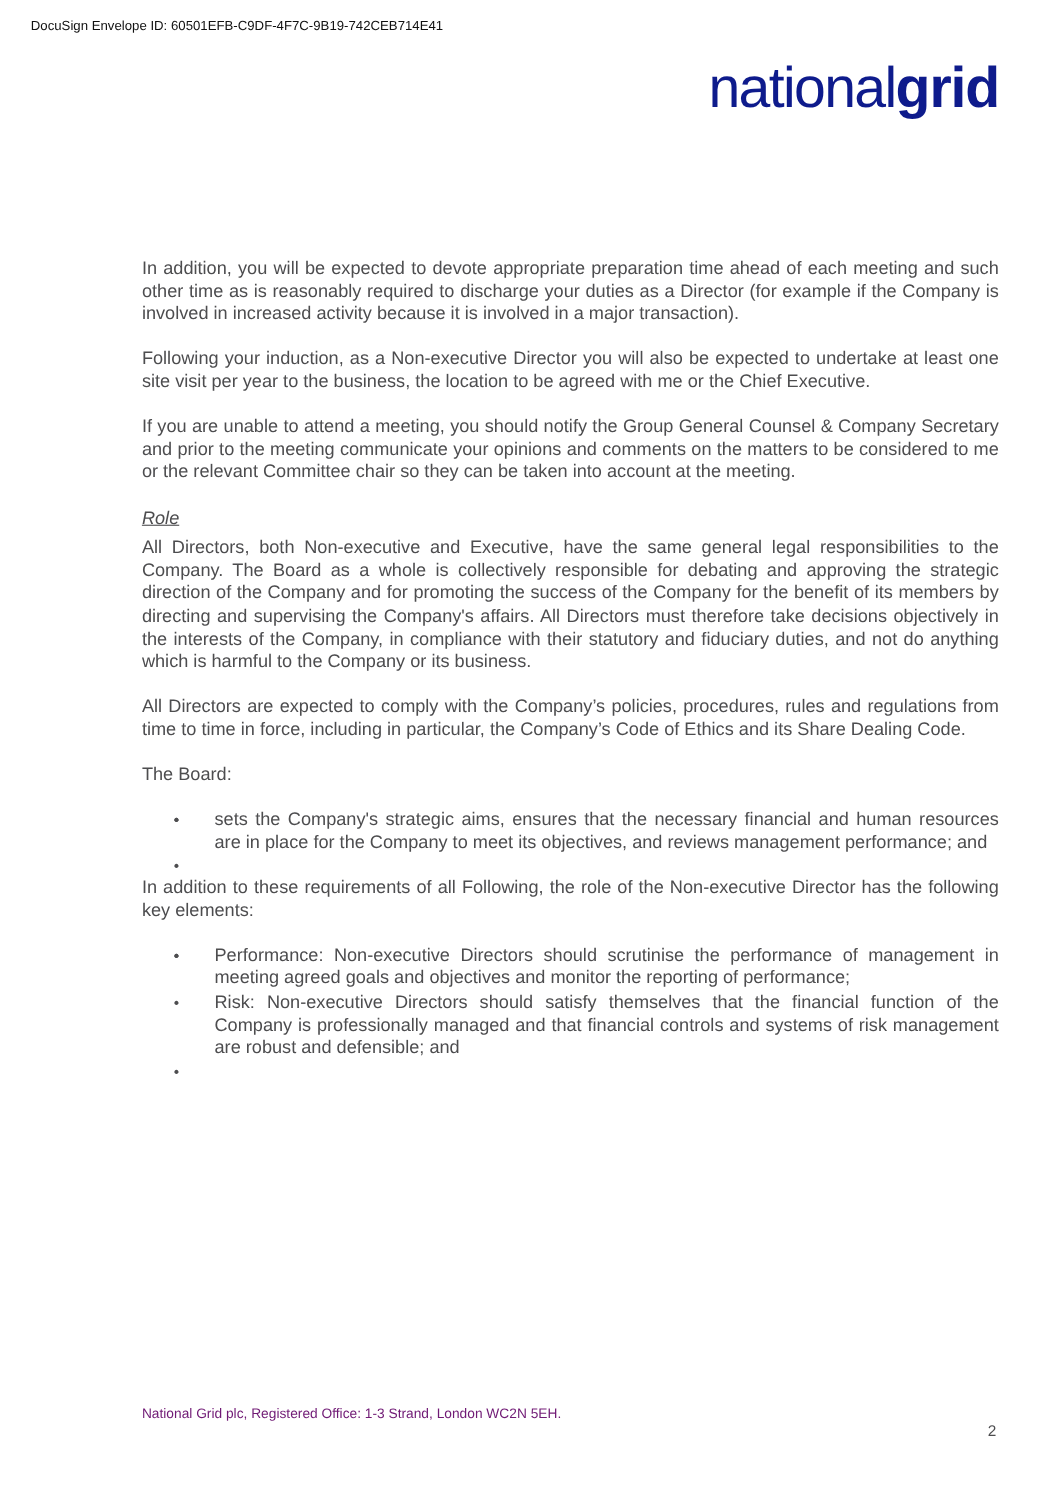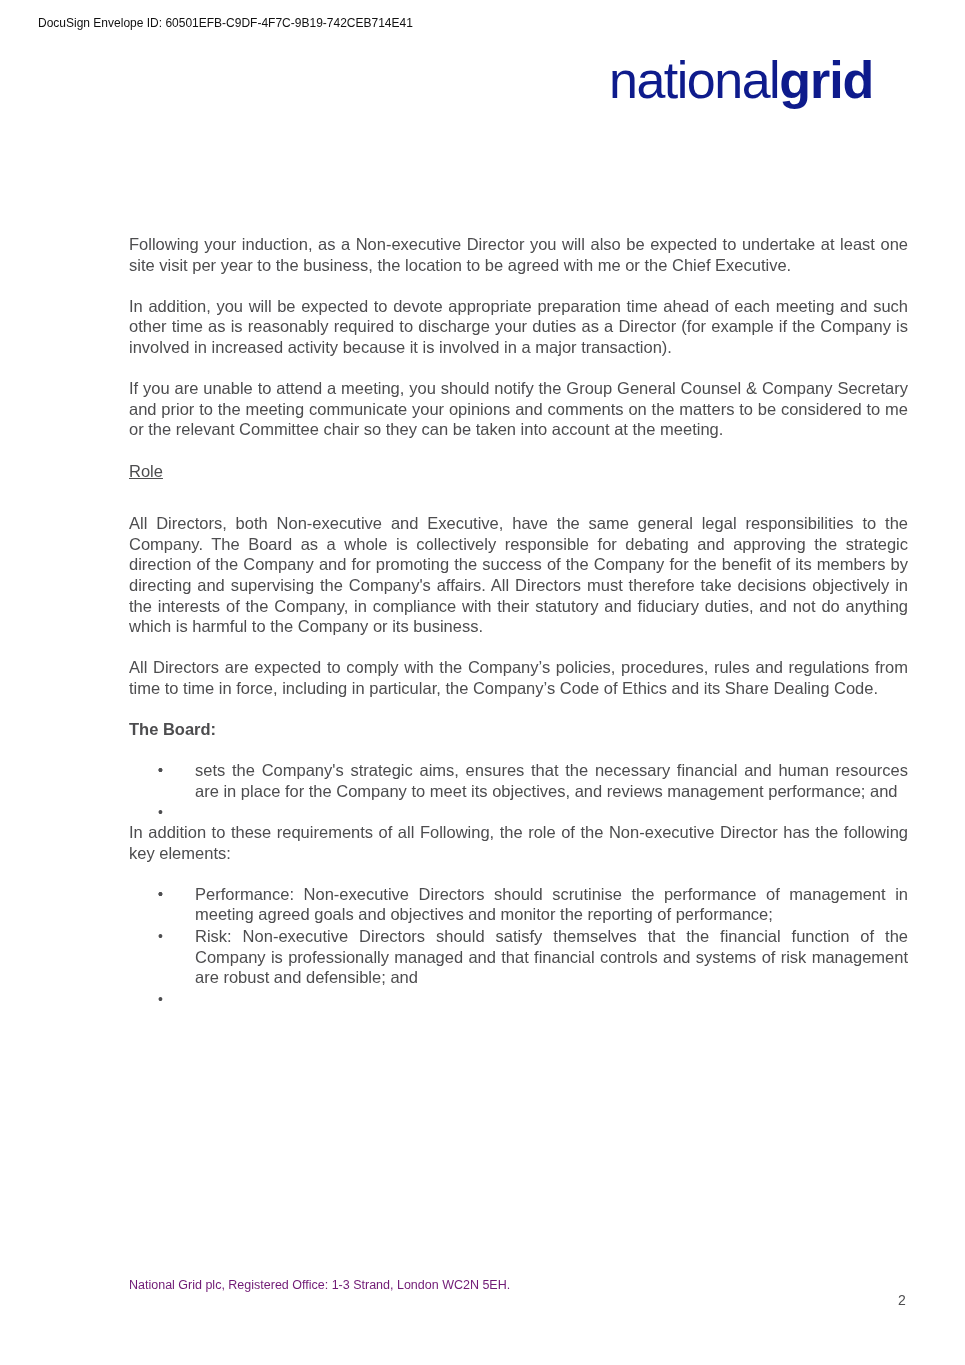--- a/index.html
+++ b/index.html
@@ -15,25 +15,24 @@
       font-family: "Liberation Sans", sans-serif;
       color: #4d4d4f;
     }
     .envelope {
       position: absolute;
       left: 28px;
       top: 16px;
       font-size: 12px;
       color: #111111;
       letter-spacing: 0;
-      margin-left: 10px;
     }
     .logo {
       position: absolute;
-      left: 609px;
+      left: 644px;
       top: 50px;
       font-size: 52px;
       line-height: 60px;
       color: #0e1b8c;
       letter-spacing: -1.5px;
       white-space: nowrap;
     }
     .logo .light { font-weight: normal; }
     .logo .bold { font-weight: bold; letter-spacing: -1px; position: relative; }
     .content {
@@ -43,25 +42,25 @@
       width: 779px;
       font-size: 16.5px;
       line-height: 20.6px;
       text-align: justify;
     }
     .content p {
       margin: 0 0 20.6px 0;
     }
     .heading-role {
       text-decoration: underline;
-      margin: 0 0 32px 0;
+      margin: 0 0 7px 0;
+      font-style: italic;
     }
     .intro-board {
       margin: 0;
-      font-weight: bold;
     }
     ul.bullets {
       list-style: none;
       margin: 0 0 20.6px 0;
       padding: 0;
     }
     ul.bullets li {
       position: relative;
       padding-left: 66px;
       margin: 0 0 1px 0;
@@ -92,22 +91,22 @@
 <body>
 
 <div class="envelope">DocuSign Envelope ID: 60501EFB-C9DF-4F7C-9B19-742CEB714E41</div>
 
 <div class="logo">
   <span class="light">national</span><span class="bold">grid</span>
 </div>
 <div class="logo diamond" style="left:813px;top:57px;font-size:0;line-height:0;width:9px;height:9px;"></div>
 
 <div class="content">
+  <p>In addition, you will be expected to devote appropriate preparation time ahead of each meeting and such other time as is reasonably required to discharge your duties as a Director (for example if the Company is involved in increased activity because it is involved in a major transaction).</p>
   <p>Following your induction, as a Non-executive Director you will also be expected to undertake at least one site visit per year to the business, the location to be agreed with me or the Chief Executive.</p>
-  <p>In addition, you will be expected to devote appropriate preparation time ahead of each meeting and such other time as is reasonably required to discharge your duties as a Director (for example if the Company is involved in increased activity because it is involved in a major transaction).</p>
   <p>If you are unable to attend a meeting, you should notify the Group General Counsel &amp; Company Secretary and prior to the meeting communicate your opinions and comments on the matters to be considered to me or the relevant Committee chair so they can be taken into account at the meeting.</p>
 
   <div class="heading-role">Role</div>
 
   <p>All Directors, both Non-executive and Executive, have the same general legal responsibilities to the Company. The Board as a whole is collectively responsible for debating and approving the strategic direction of the Company and for promoting the success of the Company for the benefit of its members by directing and supervising the Company's affairs.  All Directors must therefore take decisions objectively in the interests of the Company, in compliance with their statutory and fiduciary duties, and not do anything which is harmful to the Company or its business.</p>
   <p>All Directors are expected to comply with the Company’s policies, procedures, rules and regulations from time to time in force, including in particular, the Company’s Code of Ethics and its Share Dealing Code.</p>
 
   <p class="intro-board">The Board:</p>
   <ul class="bullets">
     <li>

